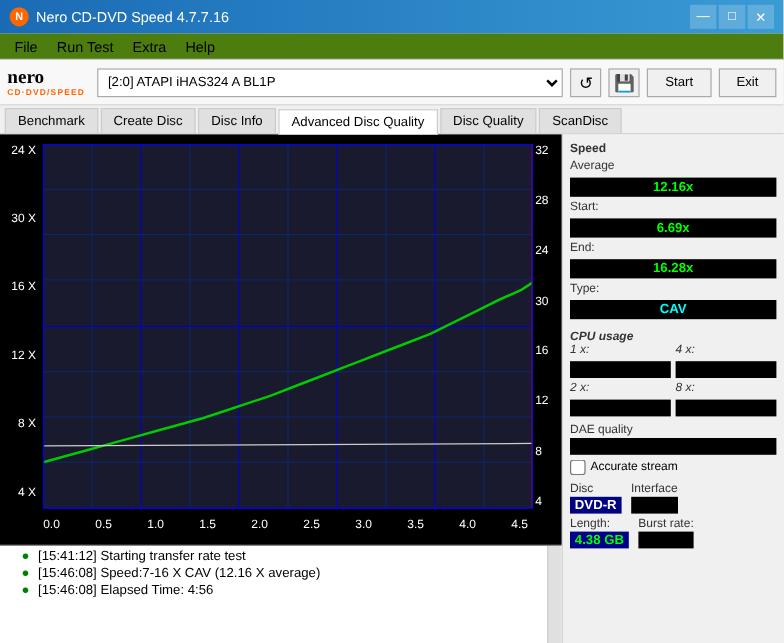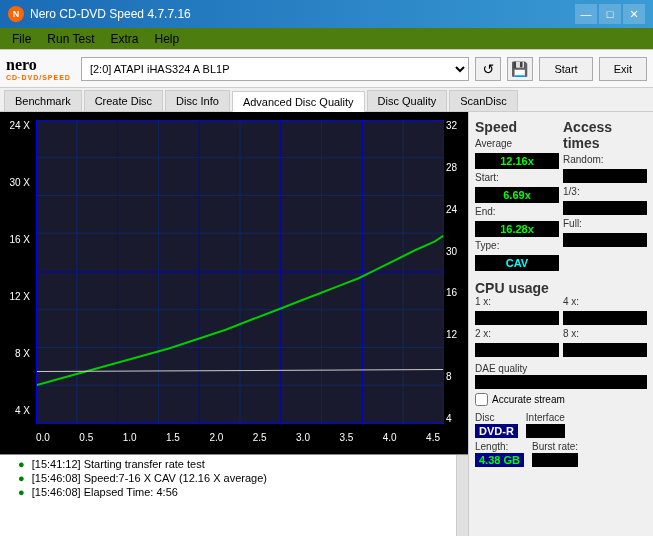--- a/index.html
+++ b/index.html
@@ -197,21 +197,21 @@
       font-size: 11px;
       font-weight: bold;
       padding: 1px 4px;
       text-align: center;
       min-height: 16px;
       display: flex; align-items: center; justify-content: center;
     }
     .stat-value.cyan { color: #00ffff; }
     .stat-value.empty { background: #000; min-height: 14px; }
 
-    .section-title { font-size: 14px; font-weight: bold; color: #333; margin-top: 3px; }
+    .section-title { font-size: 10px; font-weight: bold; color: #333; margin-top: 3px; }
 
     .checkbox-row { display: flex; align-items: center; gap: 4px; font-size: 10px; margin-top: 2px; }
 
     .disc-section { margin-top: 4px; }
     .disc-type-label {
       background: #000080;
       color: white;
       font-size: 11px;
       font-weight: bold;
       padding: 1px 4px;
@@ -386,32 +386,23 @@
         <div class="stat-label">Average</div>
         <div class="stat-value">12.16x</div>
         <div class="stat-label">Start:</div>
         <div class="stat-value">6.69x</div>
         <div class="stat-label">End:</div>
         <div class="stat-value">16.28x</div>
         <div class="stat-label">Type:</div>
         <div class="stat-value cyan">CAV</div>
       </div>
 
-      <div class="right-col">
-        <div class="section-title">Access times</div>
-        <div class="stat-label">Random:</div>
-        <div class="stat-value empty">&nbsp;</div>
-        <div class="stat-label">1/3:</div>
-        <div class="stat-value empty">&nbsp;</div>
-        <div class="stat-label">Full:</div>
-        <div class="stat-value empty">&nbsp;</div>
-      </div>
-    </div>
-
-    <div style="margin-top:4px;">
+    </div>
+
+    <div style="margin-top:4px;font-style:italic;">
       <div class="section-title">CPU usage</div>
       <div style="display:flex; gap:4px;">
         <div class="right-col">
           <div class="stat-label">1 x:</div>
           <div class="stat-value empty">&nbsp;</div>
           <div class="stat-label">2 x:</div>
           <div class="stat-value empty">&nbsp;</div>
         </div>
         <div class="right-col">
           <div class="stat-label">4 x:</div>

